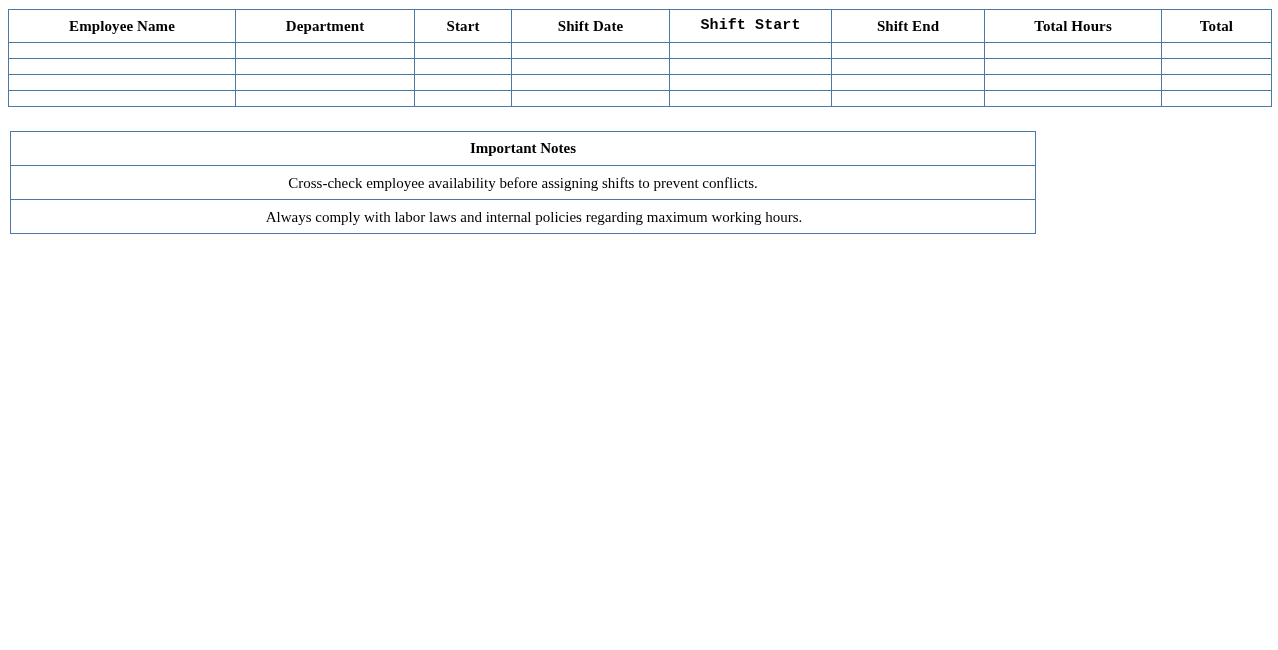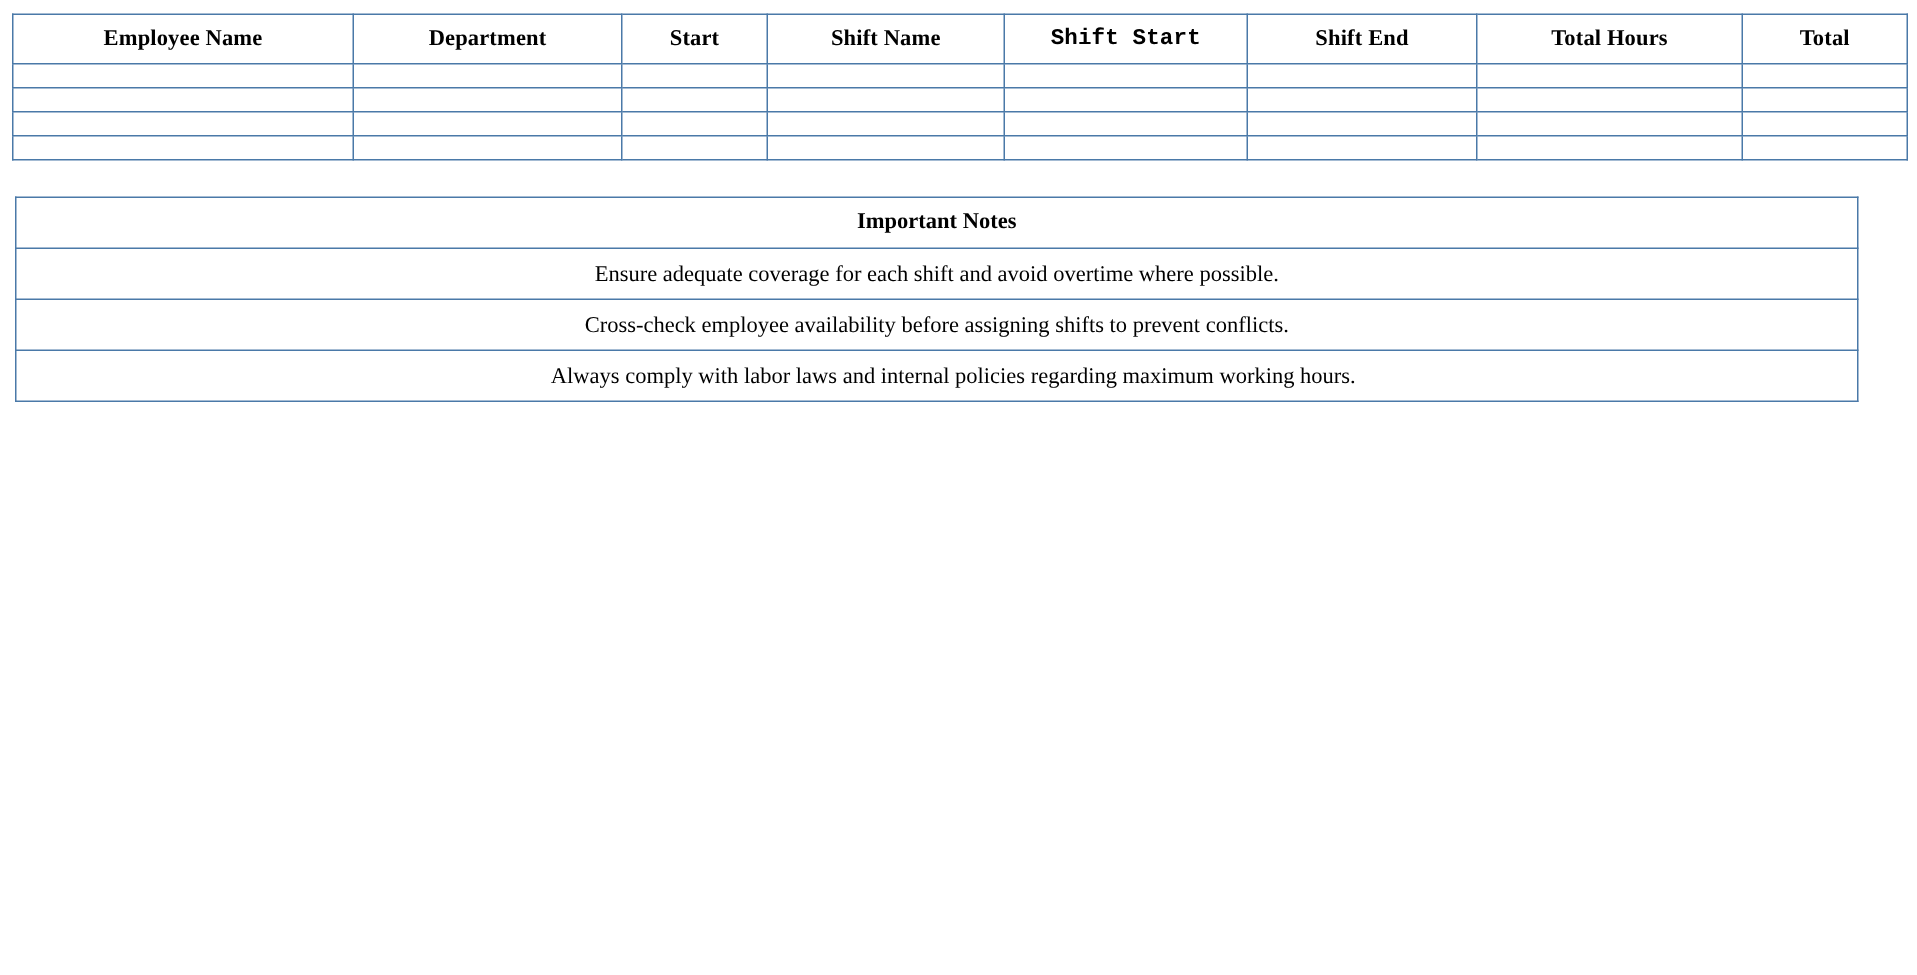--- a/index.html
+++ b/index.html
@@ -67,21 +67,21 @@
   .col-notes      { width: 110px; }
 
   
   #notes-wrap {
     position: absolute;
     left: 10px;
     top: 131px;
     width: 1261px;
   }
   #notes-table {
-    width: 1229px;
+    width: 1026px;
   }
   #notes-table thead th {
     height: 33px;
     text-align: center;
     vertical-align: middle;
     font-weight: bold;
     font-size: 15px;
     line-height: 1.1;
   }
   #notes-table tbody td {
@@ -107,21 +107,21 @@
       <col class="col-shiftstart">
       <col class="col-shiftend">
       <col class="col-totalhours">
       <col class="col-notes">
     </colgroup>
     <thead>
       <tr>
         <th style="border-color: rgb(74, 121, 168);">Employee Name</th>
         <th style="border-color: rgb(74, 121, 168);">Department</th>
         <th style="border-color: rgb(74, 121, 168);">Start</th>
-        <th style="border-color: rgb(74, 121, 168);">Shift Name</th>
+        <th style="border-color: rgb(74, 121, 168);">Shift Date</th>
         <th style="border-color: rgb(74, 121, 168); font-family: Liberation Mono, monospace;">Shift Start</th>
         <th style="border-color: rgb(74, 121, 168);">Shift End</th>
         <th style="border-color: rgb(74, 121, 168);">Total Hours</th>
         <th style="border-color: rgb(74, 121, 168);">Total</th>
       </tr>
     </thead>
     <tbody>
       <tr>
         <td style="border-color: rgb(74, 121, 168);"></td>
         <td style="border-color: rgb(74, 121, 168);"></td>
@@ -168,23 +168,20 @@
 
 <div id="notes-wrap">
   <table id="notes-table" class="sheet-table">
     <thead>
       <tr>
         <th style="border-color: rgb(74, 121, 168);">Important Notes</th>
       </tr>
     </thead>
     <tbody>
       <tr>
-        <td style="border-color: rgb(74, 121, 168);">Ensure adequate coverage for each shift and avoid overtime where possible.</td>
-      </tr>
-      <tr>
         <td style="border-color: rgb(74, 121, 168);">Cross-check employee availability before assigning shifts to prevent conflicts.</td>
       </tr>
       <tr>
         <td style="border-color: rgb(74, 121, 168); padding-left: 28px;">Always comply with labor laws and internal policies regarding maximum working hours.</td>
       </tr>
     </tbody>
   </table>
 </div>
 
 </body></html>

